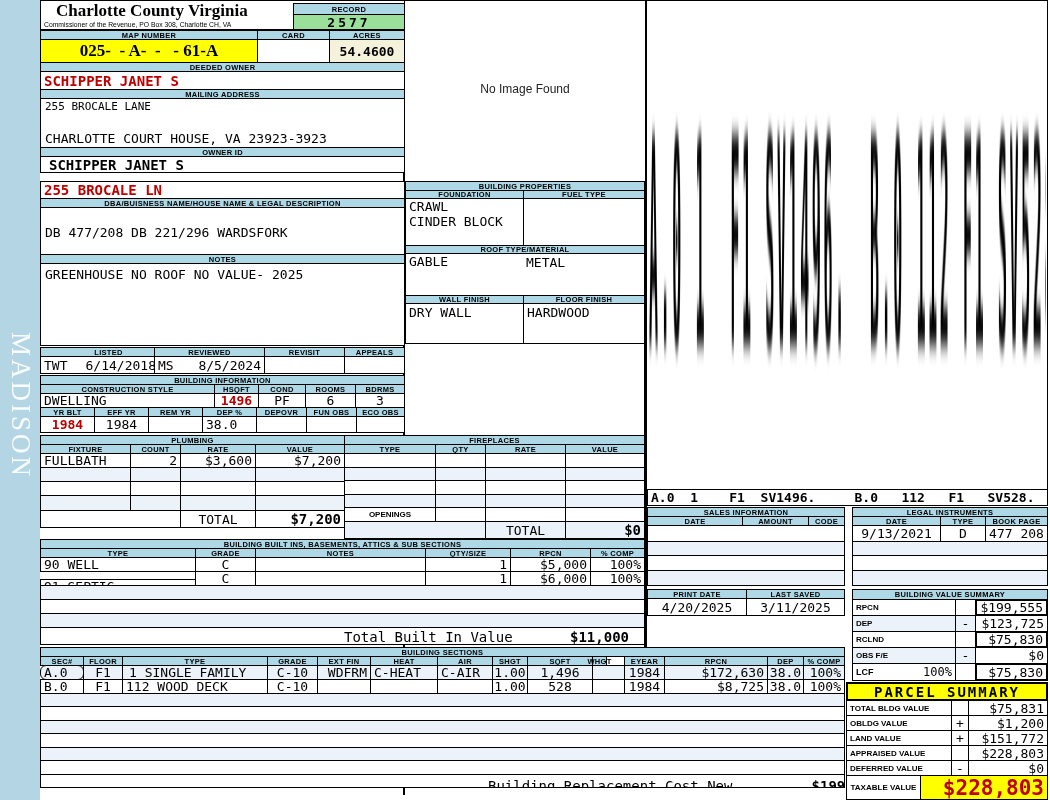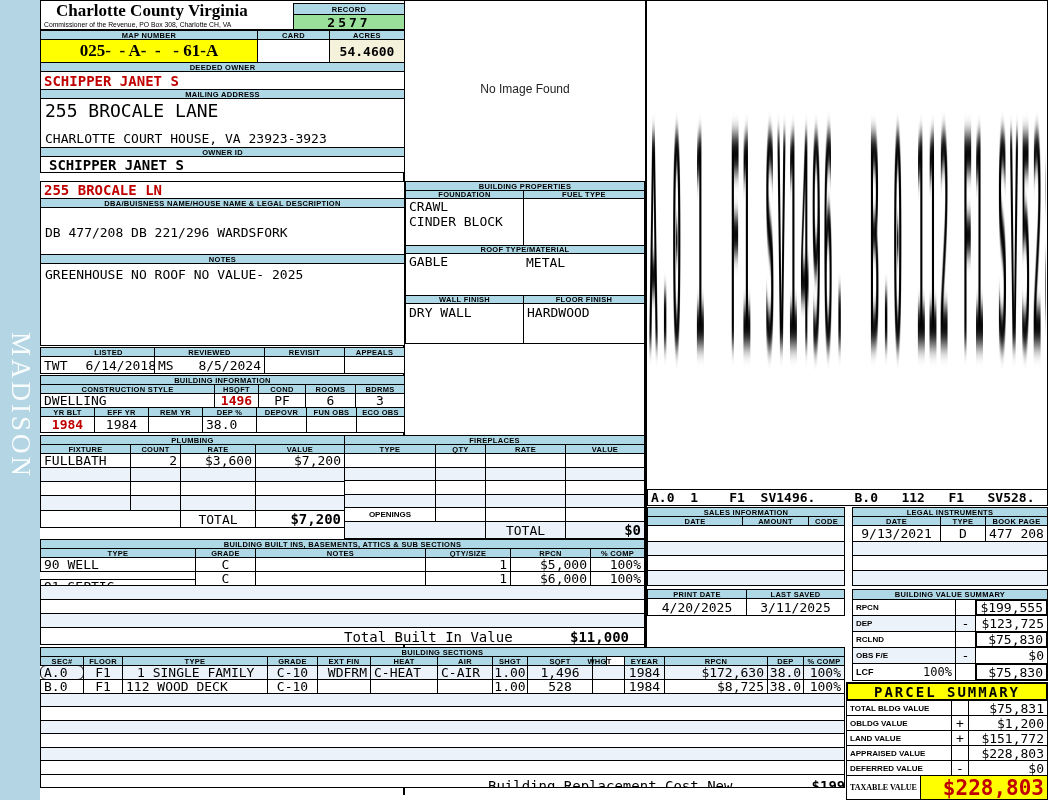--- a/index.html
+++ b/index.html
@@ -45,21 +45,21 @@
   <div class="abs hdr" style="left:329px;top:30px;width:76px;height:10px;">ACRES</div>
   <div class="abs cell yellow ct serifbold" style="left:40px;top:39px;width:218px;height:24px;font-size:17px;">025-  - A-  -   - 61-A</div>
   <div class="abs cell yellow ct serifbold" style="left:257px;top:39px;width:73px;height:24px;font-size:17px;margin-top:28px;">1 of 1</div>
   <div class="abs cell cream ct b" style="left:329px;top:39px;width:76px;height:24px;">54.4600</div>
 
   <div class="abs hdr" style="left:40px;top:62px;width:365px;height:10px;">DEEDED OWNER</div>
   <div class="abs cell b red" style="left:40px;top:71px;width:365px;height:19px;font-size:14px;">SCHIPPER JANET S</div>
 
   <div class="abs hdr" style="left:40px;top:89px;width:365px;height:10px;">MAILING ADDRESS</div>
   <div class="abs cell" style="left:40px;top:98px;width:365px;height:50px;"></div>
-  <div class="abs" style="left:45px;top:100px;font-size:18px;white-space:pre;">255 BROCALE LANE</div>
+  <div class="abs" style="left:45px;top:100px;font-size:11px;white-space:pre;">255 BROCALE LANE</div>
   <div class="abs" style="left:45px;top:131px;font-size:13px;white-space:pre;">CHARLOTTE COURT HOUSE, VA 23923-3923</div>
 
   <div class="abs hdr" style="left:40px;top:147px;width:365px;height:10px;">OWNER ID</div>
   <div class="abs cell b" style="left:40px;top:156px;width:365px;height:17px;font-size:14px;padding-left:8px;">SCHIPPER JANET S</div>
 
   <div class="abs cell b red" style="left:40px;top:181px;width:365px;height:18px;font-size:14px;">255 BROCALE LN</div>
 
   <div class="abs hdr" style="left:40px;top:198px;width:365px;height:10px;">DBA/BUISNESS NAME/HOUSE NAME &amp; LEGAL DESCRIPTION</div>
   <div class="abs cell" style="left:40px;top:207px;width:365px;height:48px;"></div>
   <div class="abs" style="left:45px;top:225px;font-size:13px;white-space:pre;">DB 477/208 DB 221/296 WARDSFORK</div>
@@ -202,21 +202,21 @@
   <div class="abs hdr" style="left:492px;top:656px;width:36px;height:10px;">SHGT</div>
   <div class="abs hdr" style="left:527px;top:656px;width:66px;height:10px;">SQFT</div>
   <div class="abs hdr" style="left:592px;top:656px;width:15px;height:10px;">WHGT</div>
   <div class="abs hdr" style="left:624px;top:656px;width:41px;height:10px;">EYEAR</div>
   <div class="abs hdr" style="left:664px;top:656px;width:104px;height:10px;">RPCN</div>
   <div class="abs hdr" style="left:767px;top:656px;width:37px;height:10px;">DEP</div>
   <div class="abs hdr" style="left:803px;top:656px;width:42px;height:10px;">% COMP</div>
 
   <div class="abs cell stripe" style="left:40px;top:665px;width:44px;height:15px;border-radius:6px;">A.0</div>
   <div class="abs cell ct stripe" style="left:83px;top:665px;width:40px;height:15px;">F1</div>
-  <div class="abs cell stripe" style="left:122px;top:665px;width:146px;height:15px;padding-left:14px;">1 SINGLE FAMILY</div>
+  <div class="abs cell stripe" style="left:122px;top:665px;width:146px;height:15px;padding-left:6px;">1 SINGLE FAMILY</div>
   <div class="abs cell ct stripe" style="left:267px;top:665px;width:51px;height:15px;">C-10</div>
   <div class="abs cell rt stripe" style="left:317px;top:665px;width:54px;height:15px;">WDFRM</div>
   <div class="abs cell stripe" style="left:370px;top:665px;width:68px;height:15px;">C-HEAT</div>
   <div class="abs cell stripe" style="left:437px;top:665px;width:56px;height:15px;">C-AIR</div>
   <div class="abs cell ct stripe" style="left:492px;top:665px;width:36px;height:15px;">1.00</div>
   <div class="abs cell ct stripe" style="left:527px;top:665px;width:66px;height:15px;">1,496</div>
   <div class="abs cell stripe" style="left:592px;top:665px;width:33px;height:15px;"></div>
   <div class="abs cell ct stripe" style="left:624px;top:665px;width:41px;height:15px;">1984</div>
   <div class="abs cell rt stripe" style="left:664px;top:665px;width:104px;height:15px;">$172,630</div>
   <div class="abs cell ct stripe" style="left:767px;top:665px;width:37px;height:15px;">38.0</div>
@@ -335,16 +335,16 @@
   <div class="abs cell sm" style="left:846px;top:730px;width:106px;height:16px;">LAND VALUE</div>
   <div class="abs cell ct" style="left:951px;top:730px;width:18px;height:16px;">+</div>
   <div class="abs cell rt" style="left:968px;top:730px;width:80px;height:16px;">$151,772</div>
   <div class="abs cell sm" style="left:846px;top:745px;width:106px;height:16px;">APPRAISED VALUE</div>
   <div class="abs cell ct" style="left:951px;top:745px;width:18px;height:16px;"></div>
   <div class="abs cell rt" style="left:968px;top:745px;width:80px;height:16px;">$228,803</div>
   <div class="abs cell sm" style="left:846px;top:760px;width:106px;height:16px;">DEFERRED VALUE</div>
   <div class="abs cell ct" style="left:951px;top:760px;width:18px;height:16px;">-</div>
   <div class="abs cell rt" style="left:968px;top:760px;width:80px;height:16px;">$0</div>
 
-  <div class="abs cell ct sm" style="left:846px;top:775px;width:75px;height:25px;text-align:center;white-space:normal;line-height:10px;font-family:Liberation Serif, serif;">TAXABLE VALUE</div>
+  <div class="abs cell ct sm" style="left:846px;top:775px;width:75px;height:25px;text-align:center;white-space:normal;line-height:10px;">TAXABLE VALUE</div>
   <div class="abs cell yellow rt b red" style="left:920px;top:775px;width:128px;height:25px;font-size:21px;">$228,803</div>
 
 </div>
 
 </body></html>

